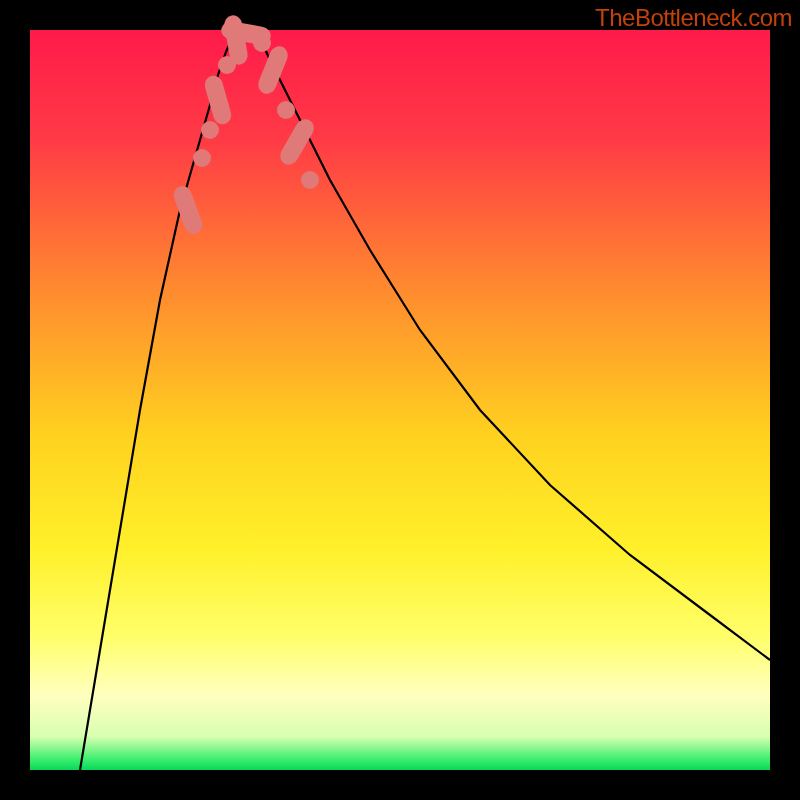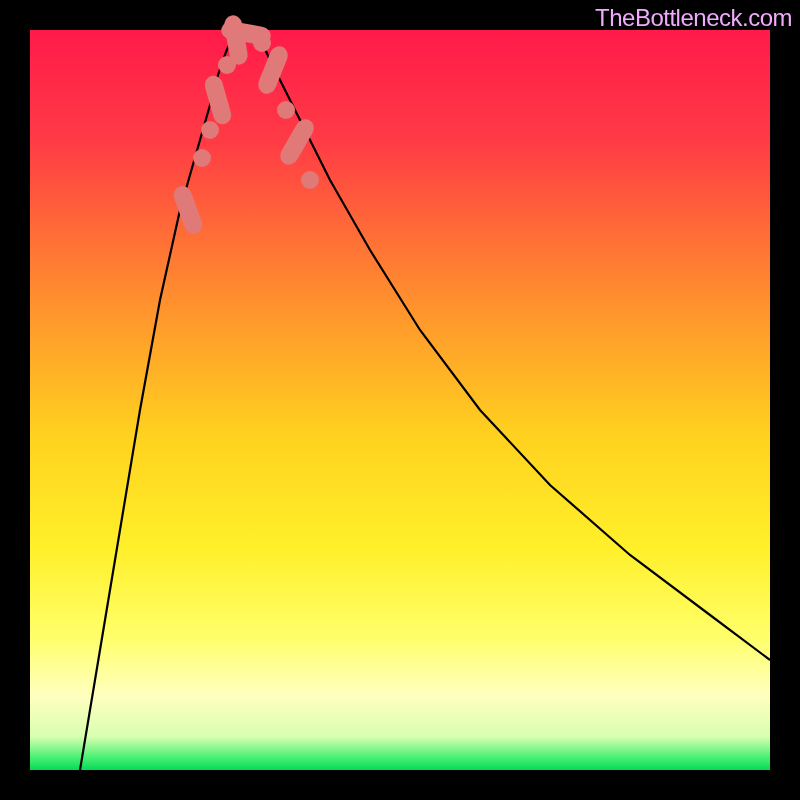--- a/index.html
+++ b/index.html
@@ -16,21 +16,21 @@
     left: 0;
     top: 0;
     width: 800px;
     height: 800px;
     background: #000;
   }
   .watermark {
     position: absolute;
     top: 4px;
     right: 8px;
-    color: #f0abfc;
+    color: #c2410c;
     font-size: 24px;
     font-weight: 500;
     letter-spacing: -0.5px;
   }
   svg.curves {
     position: absolute;
     left: 0;
     top: 0;
   }
 </style>

